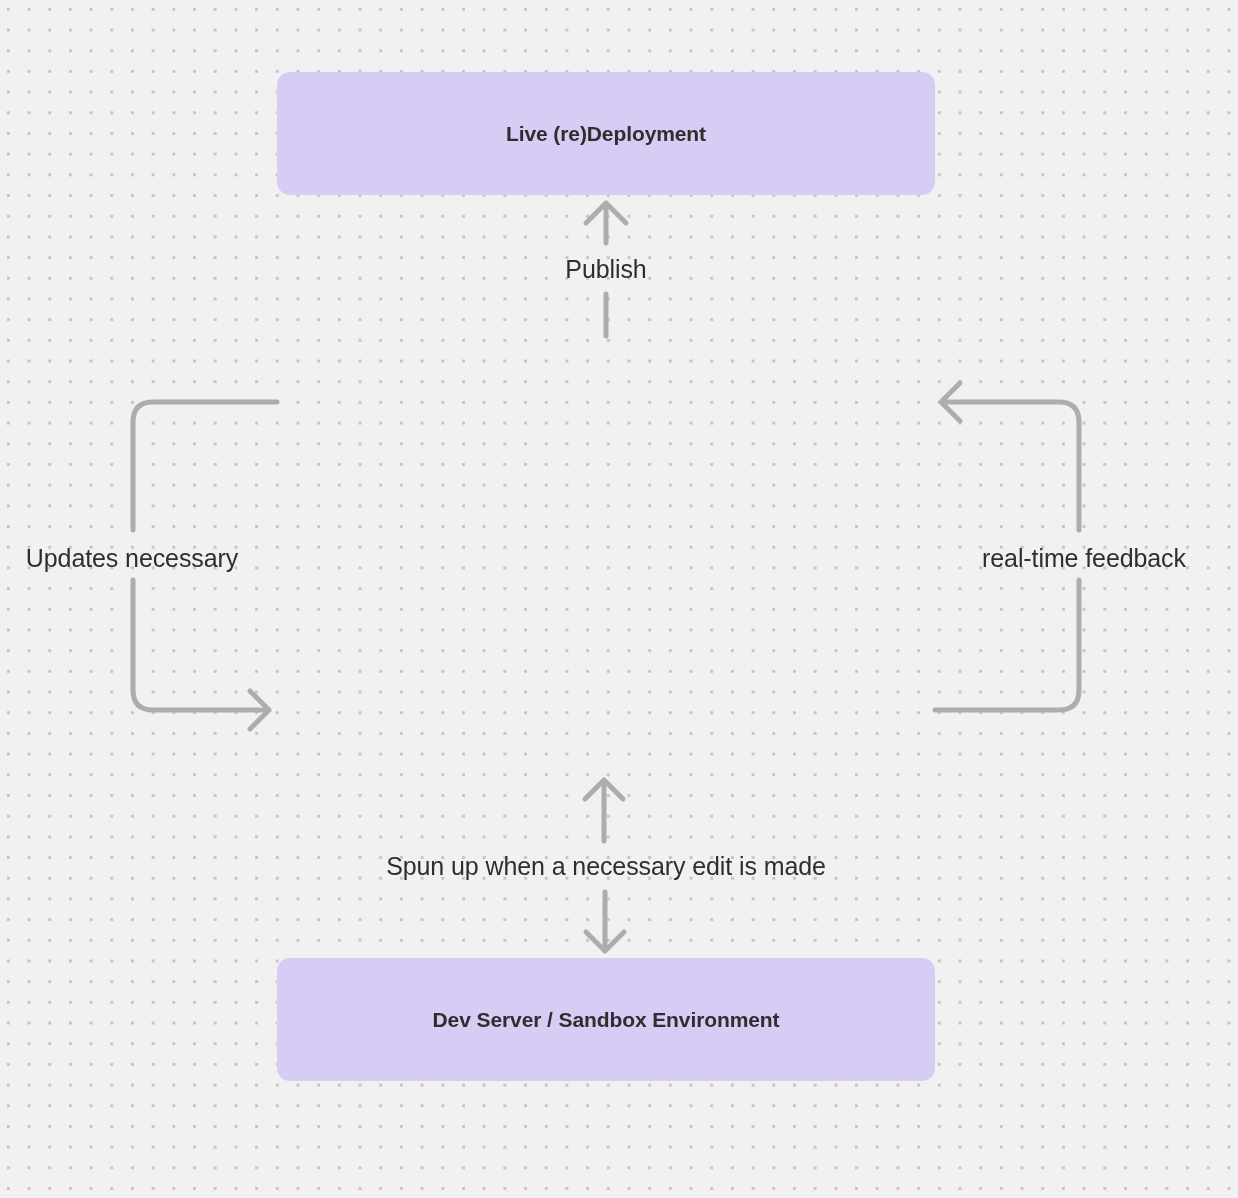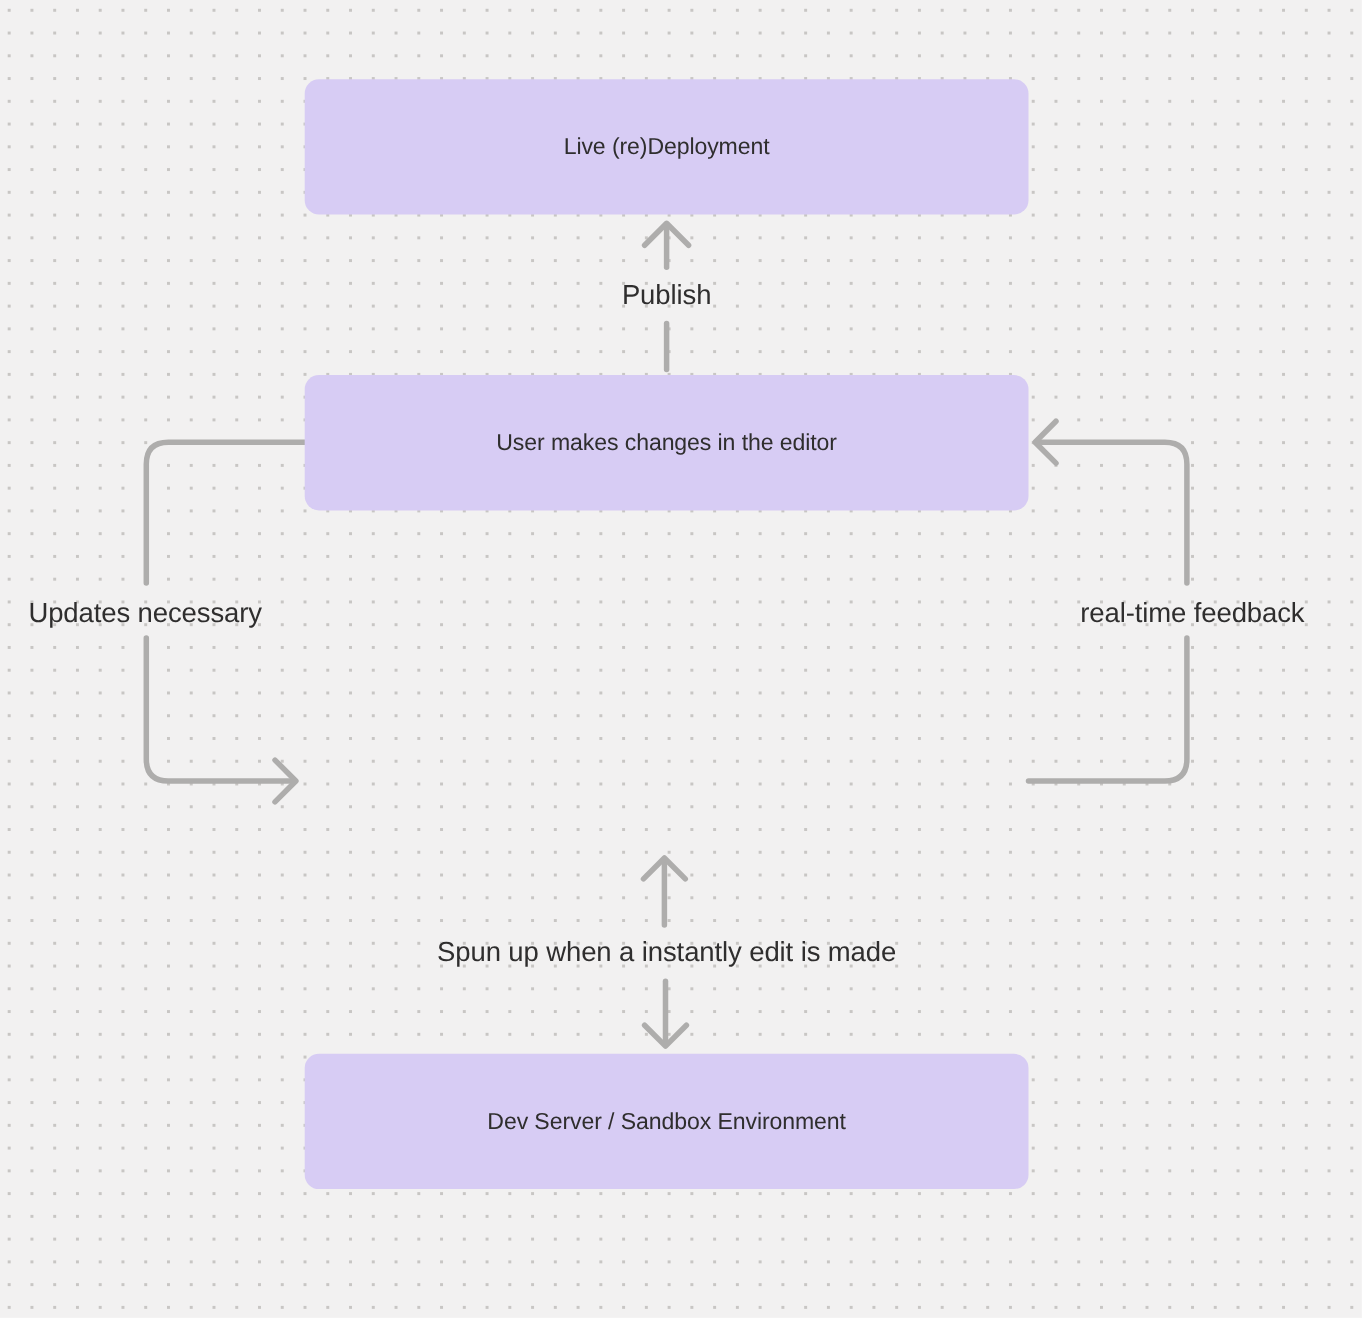--- a/index.html
+++ b/index.html
@@ -42,20 +42,21 @@
     border-radius:13px;
     display:flex;
     align-items:center;
     justify-content:center;
     text-align:center;
   }
   .node-label{
     font-size:21px;
     letter-spacing:-0.1px;
     color:var(--text);
+    font-weight:bold;
   }
   .edge-label{
     position:absolute;
     transform:translate(-50%,-50%);
     white-space:nowrap;
     font-size:25px;
     letter-spacing:-0.1px;
     color:var(--text);
   }
 </style>
@@ -89,30 +90,27 @@
       <path d="M585,799 L604,780 L623,799"></path>
       <path d="M605,892 L605,947"></path>
       <path d="M586,932 L605,951 L624,932"></path>
     </g>
   </svg>
 
   <div class="node" style="top:72px">
     <span class="node-label">Live (re)Deployment</span>
   </div>
 
-  <div class="node" style="top:341px">
-    <span class="node-label">User makes changes in the editor</span>
-  </div>
 
 
   <div class="node" style="top:958px">
     <span class="node-label">Dev Server / Sandbox Environment</span>
   </div>
 
   <div class="edge-label" style="left:606px;top:269px">Publish</div>
 
   <div class="edge-label" style="left:132px;top:558px">Updates necessary</div>
 
   <div class="edge-label" style="left:1084px;top:558px">real-time feedback</div>
 
-  <div class="edge-label" style="left:606px;top:866px">Spun up when a instantly edit is made</div>
+  <div class="edge-label" style="left:606px;top:866px">Spun up when a necessary edit is made</div>
 
 </div>
 
 </body></html>

